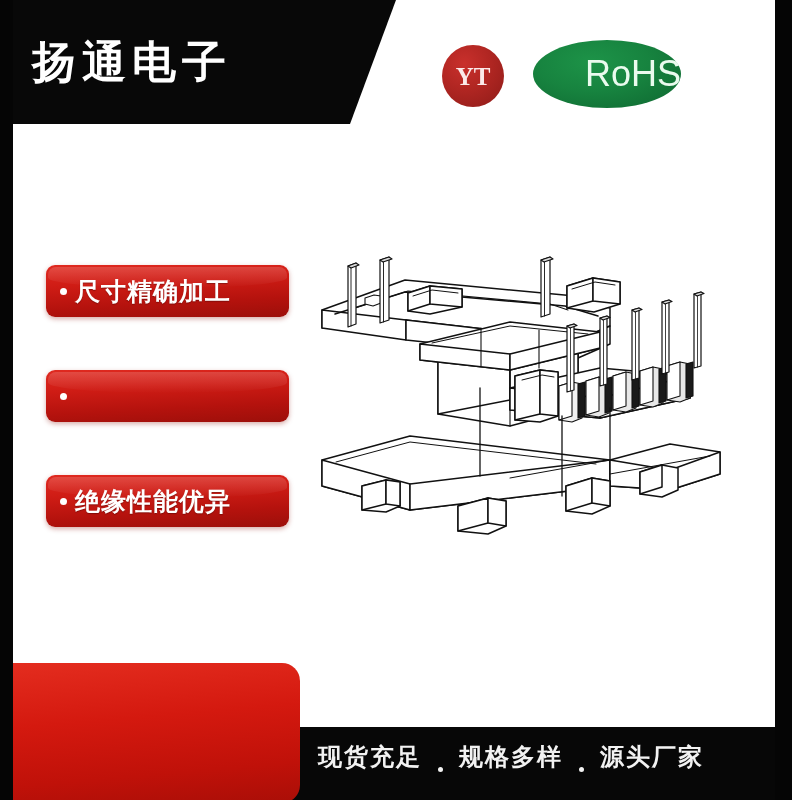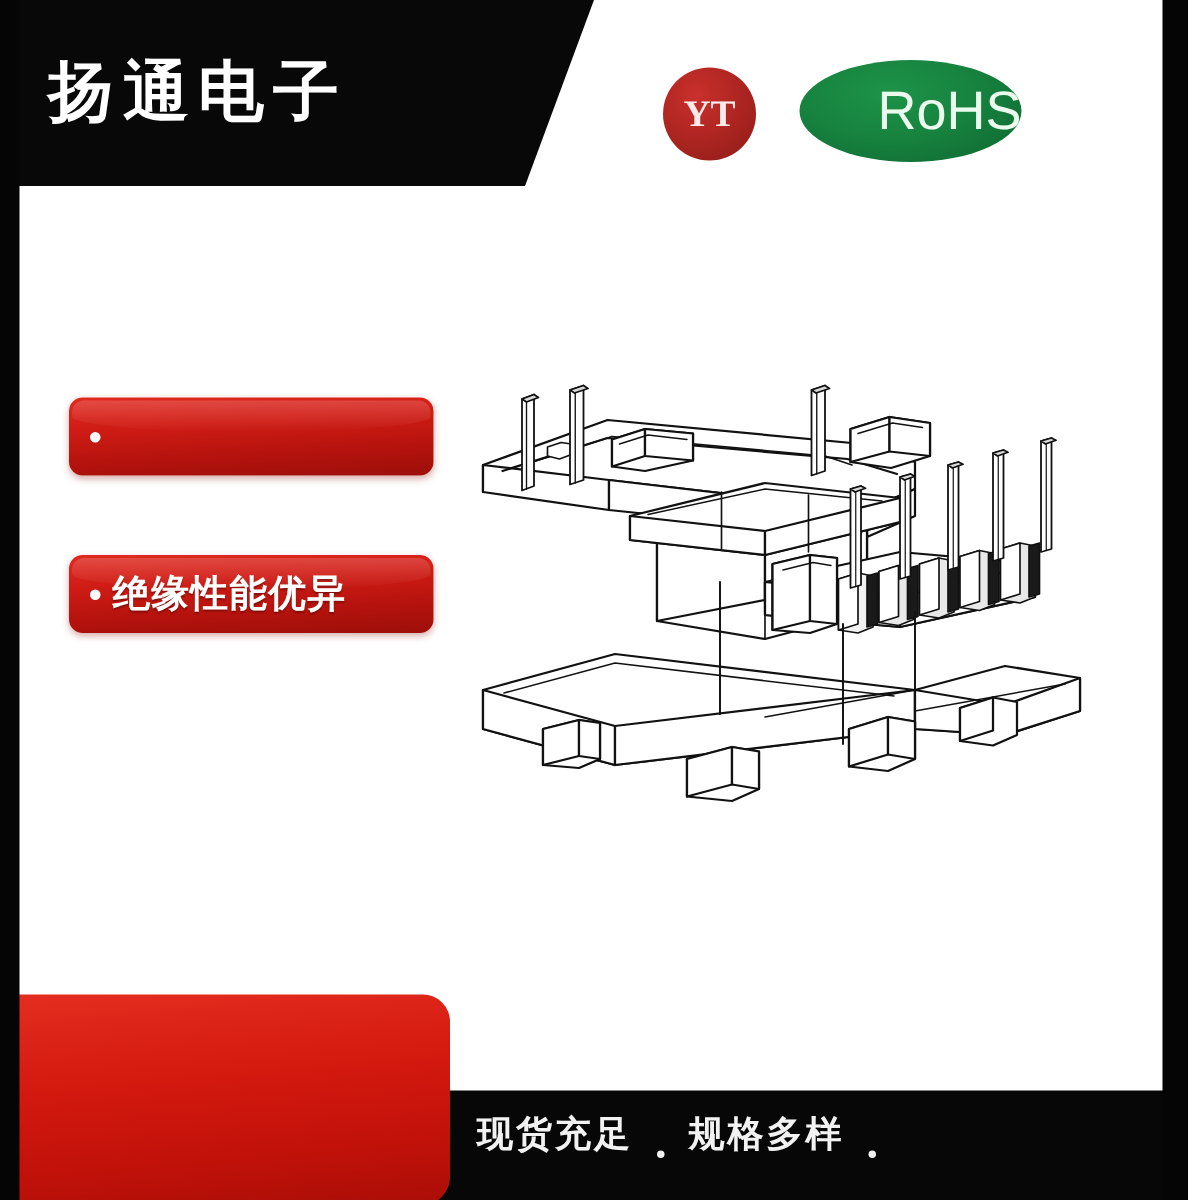--- a/index.html
+++ b/index.html
@@ -264,20 +264,24 @@
   </div>
 
   <div class="badge-rohs">
     <span>RoHS</span>
   </div>
 
   <div class="body-panel"></div>
 
   <div class="pills">
 
+    <div class="pill">
+      <span class="pill-dot"></span>
+      <span class="pill-label">尺寸精确加工</span>
+    </div>
 
     <div class="pill">
       <span class="pill-dot"></span>
     </div>
 
     <div class="pill">
       <span class="pill-dot"></span>
       <span class="pill-label">绝缘性能优异</span>
     </div>
 
@@ -423,18 +427,19 @@
 
   <div class="promo-box">
   </div>
 
   <div class="footer-bar"></div>
   <div class="footer-tagline">
     <span>现货充足</span>
     <span class="footer-sep"></span>
     <span>规格多样</span>
     <span class="footer-sep"></span>
+    <span>源头厂家</span>
   </div>
 
   <div class="frame-left"></div>
   <div class="frame-right"></div>
 
 </div>
 
 </body></html>

